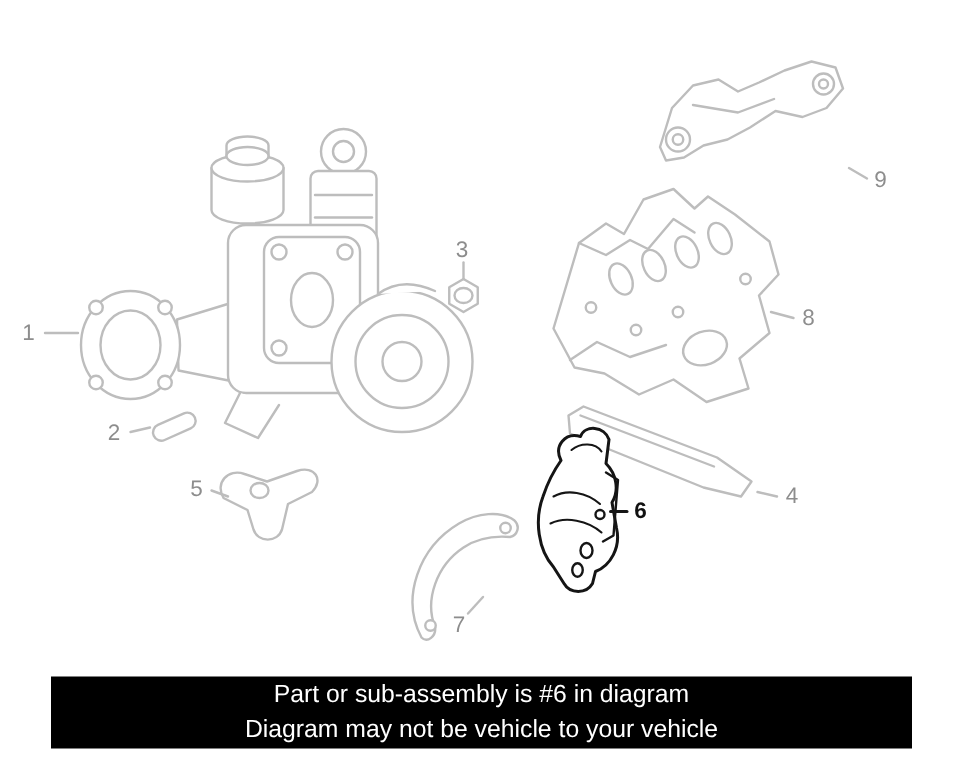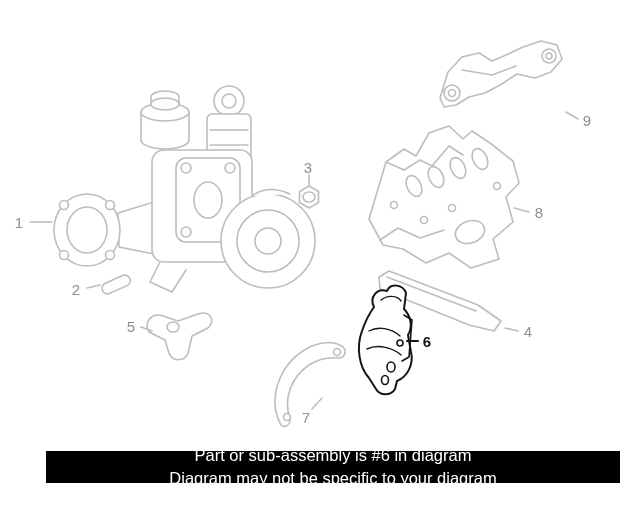--- a/index.html
+++ b/index.html
@@ -27,24 +27,24 @@
     color: #8d8d8d;
     user-select: none;
     line-height: 1;
   }
   .callout.highlight {
     color: #111111;
     font-weight: 600;
   }
   .banner {
     position: absolute;
-    left: 46px;
+    left: 34px;
     top: 451px;
     width: 574px;
-    height: 32px;
+    height: 48px;
     background: #000000;
     color: #ffffff;
     display: flex;
     flex-direction: column;
     align-items: center;
     justify-content: center;
     gap: 2px;
   }
   .banner div {
     font-size: 16.5px;
@@ -176,16 +176,16 @@
   <div class="callout" style="left:308px; top:167px;">3</div>
   <div class="callout" style="left:528px; top:331px;">4</div>
   <div class="callout" style="left:131px; top:326px;">5</div>
   <div class="callout highlight" style="left:427px; top:341px;">6</div>
   <div class="callout" style="left:306px; top:417px;">7</div>
   <div class="callout" style="left:539px; top:212px;">8</div>
   <div class="callout" style="left:587px; top:120px;">9</div>
 
   <div class="banner">
     <div>Part or sub-assembly is #6 in diagram</div>
-    <div>Diagram may not be specific to your diagram</div>
+    <div>Diagram may not be vehicle to your vehicle</div>
   </div>
 
 </div>
 
 </body></html>

